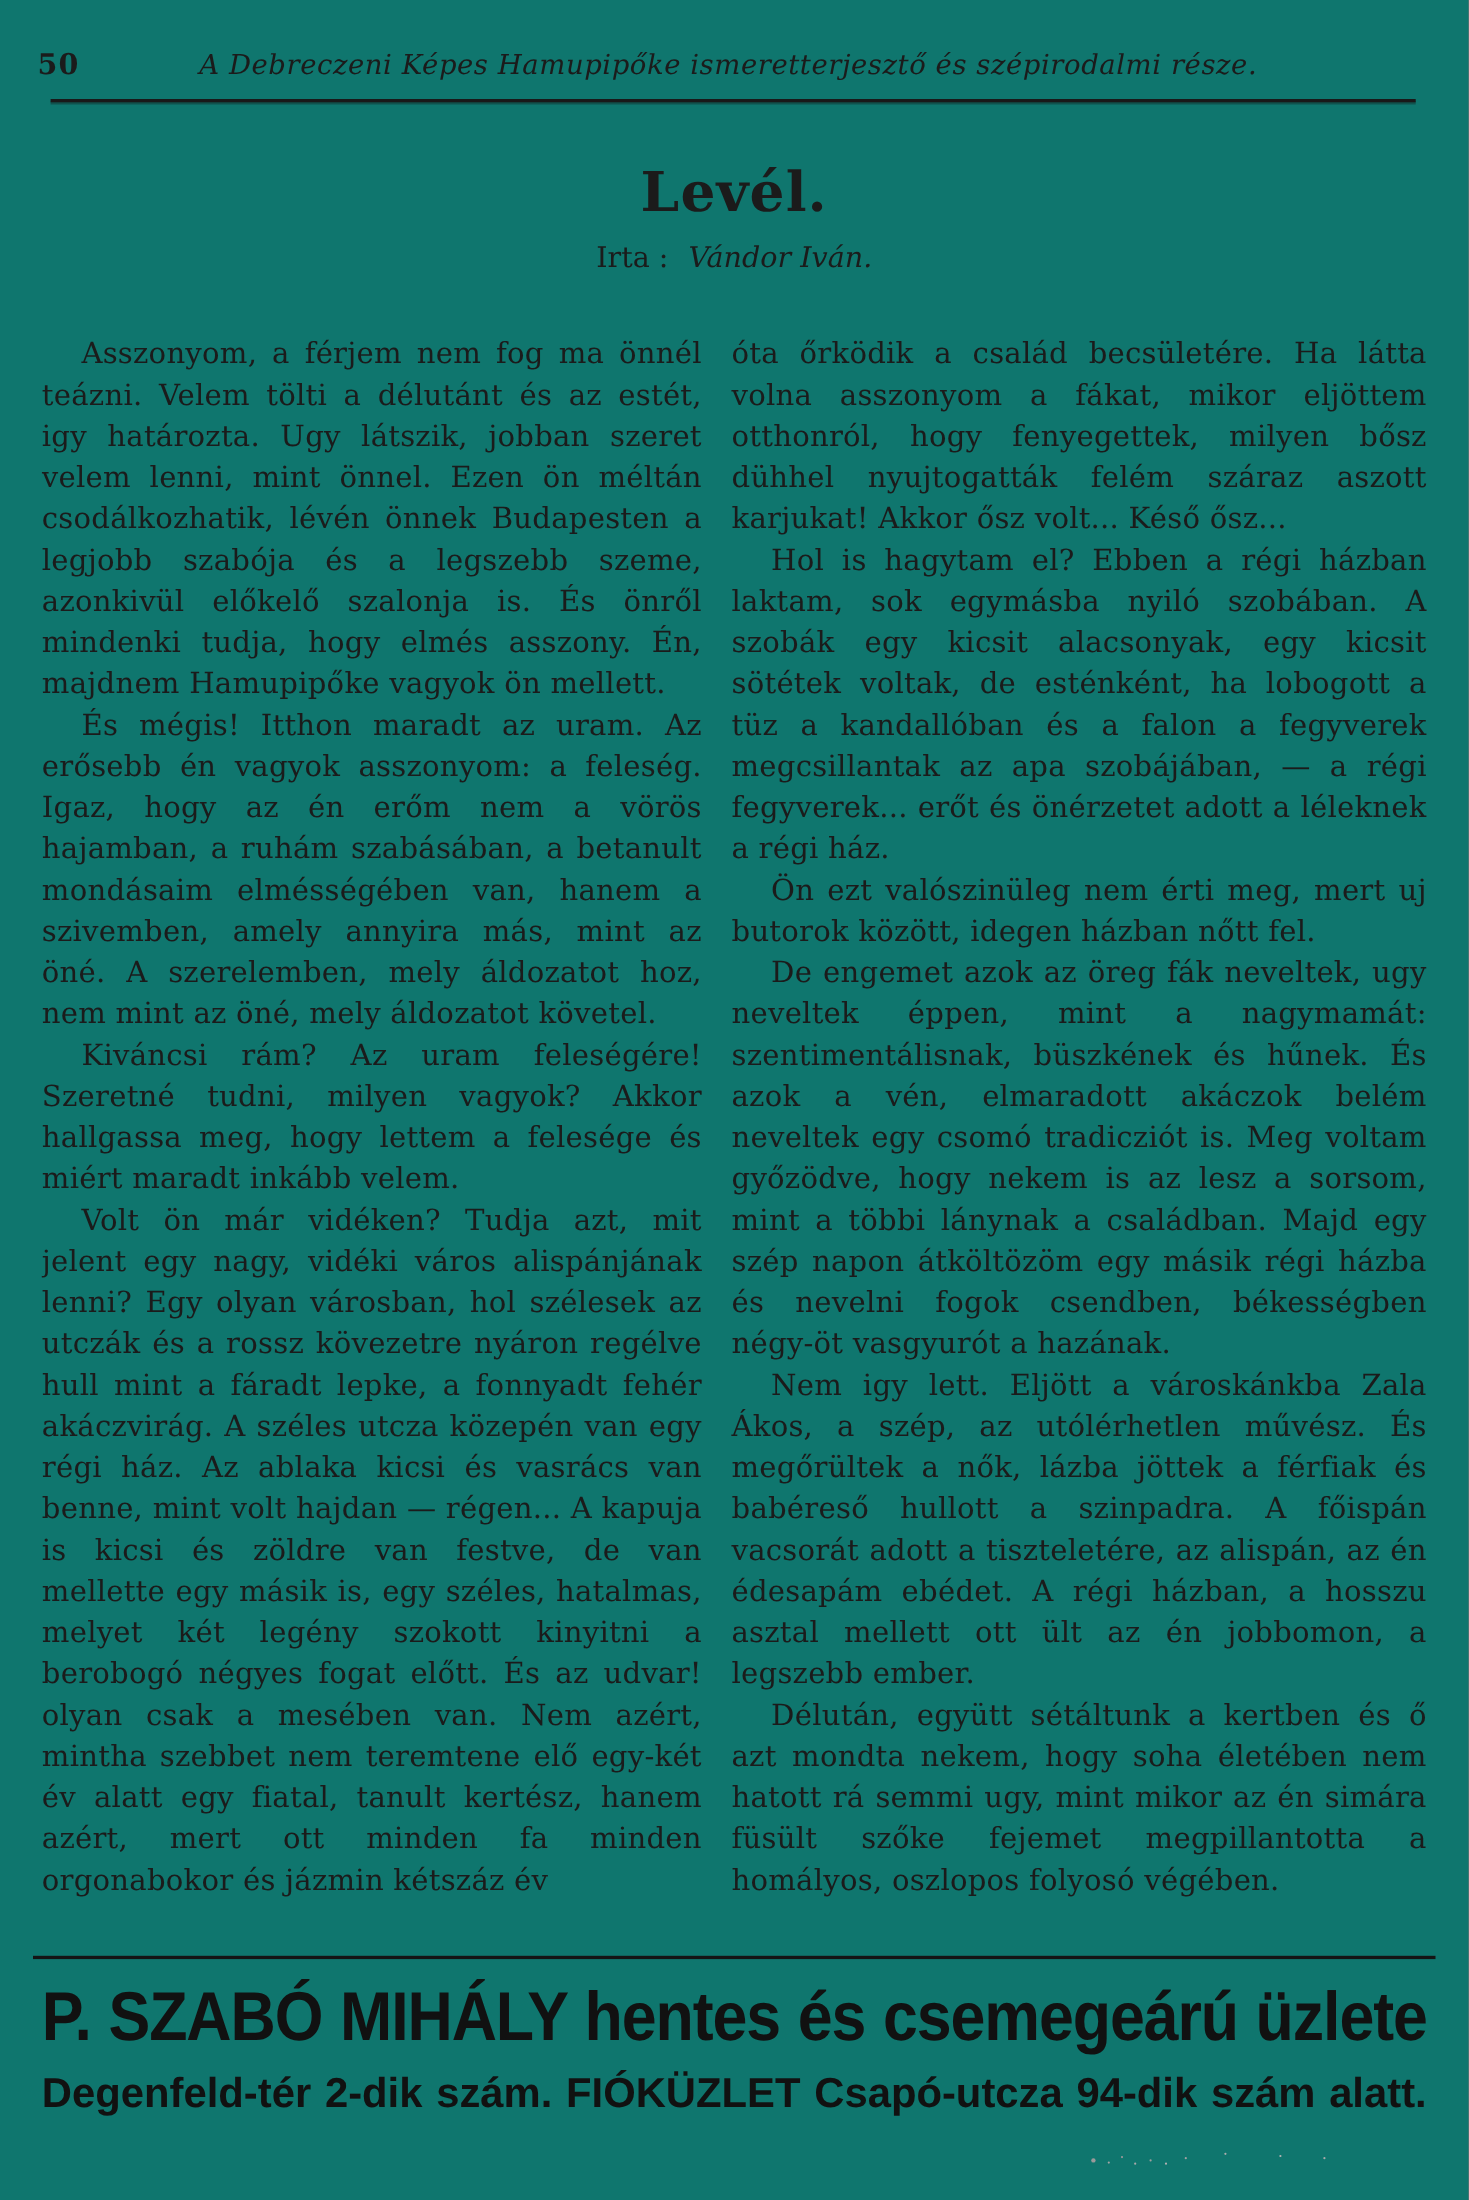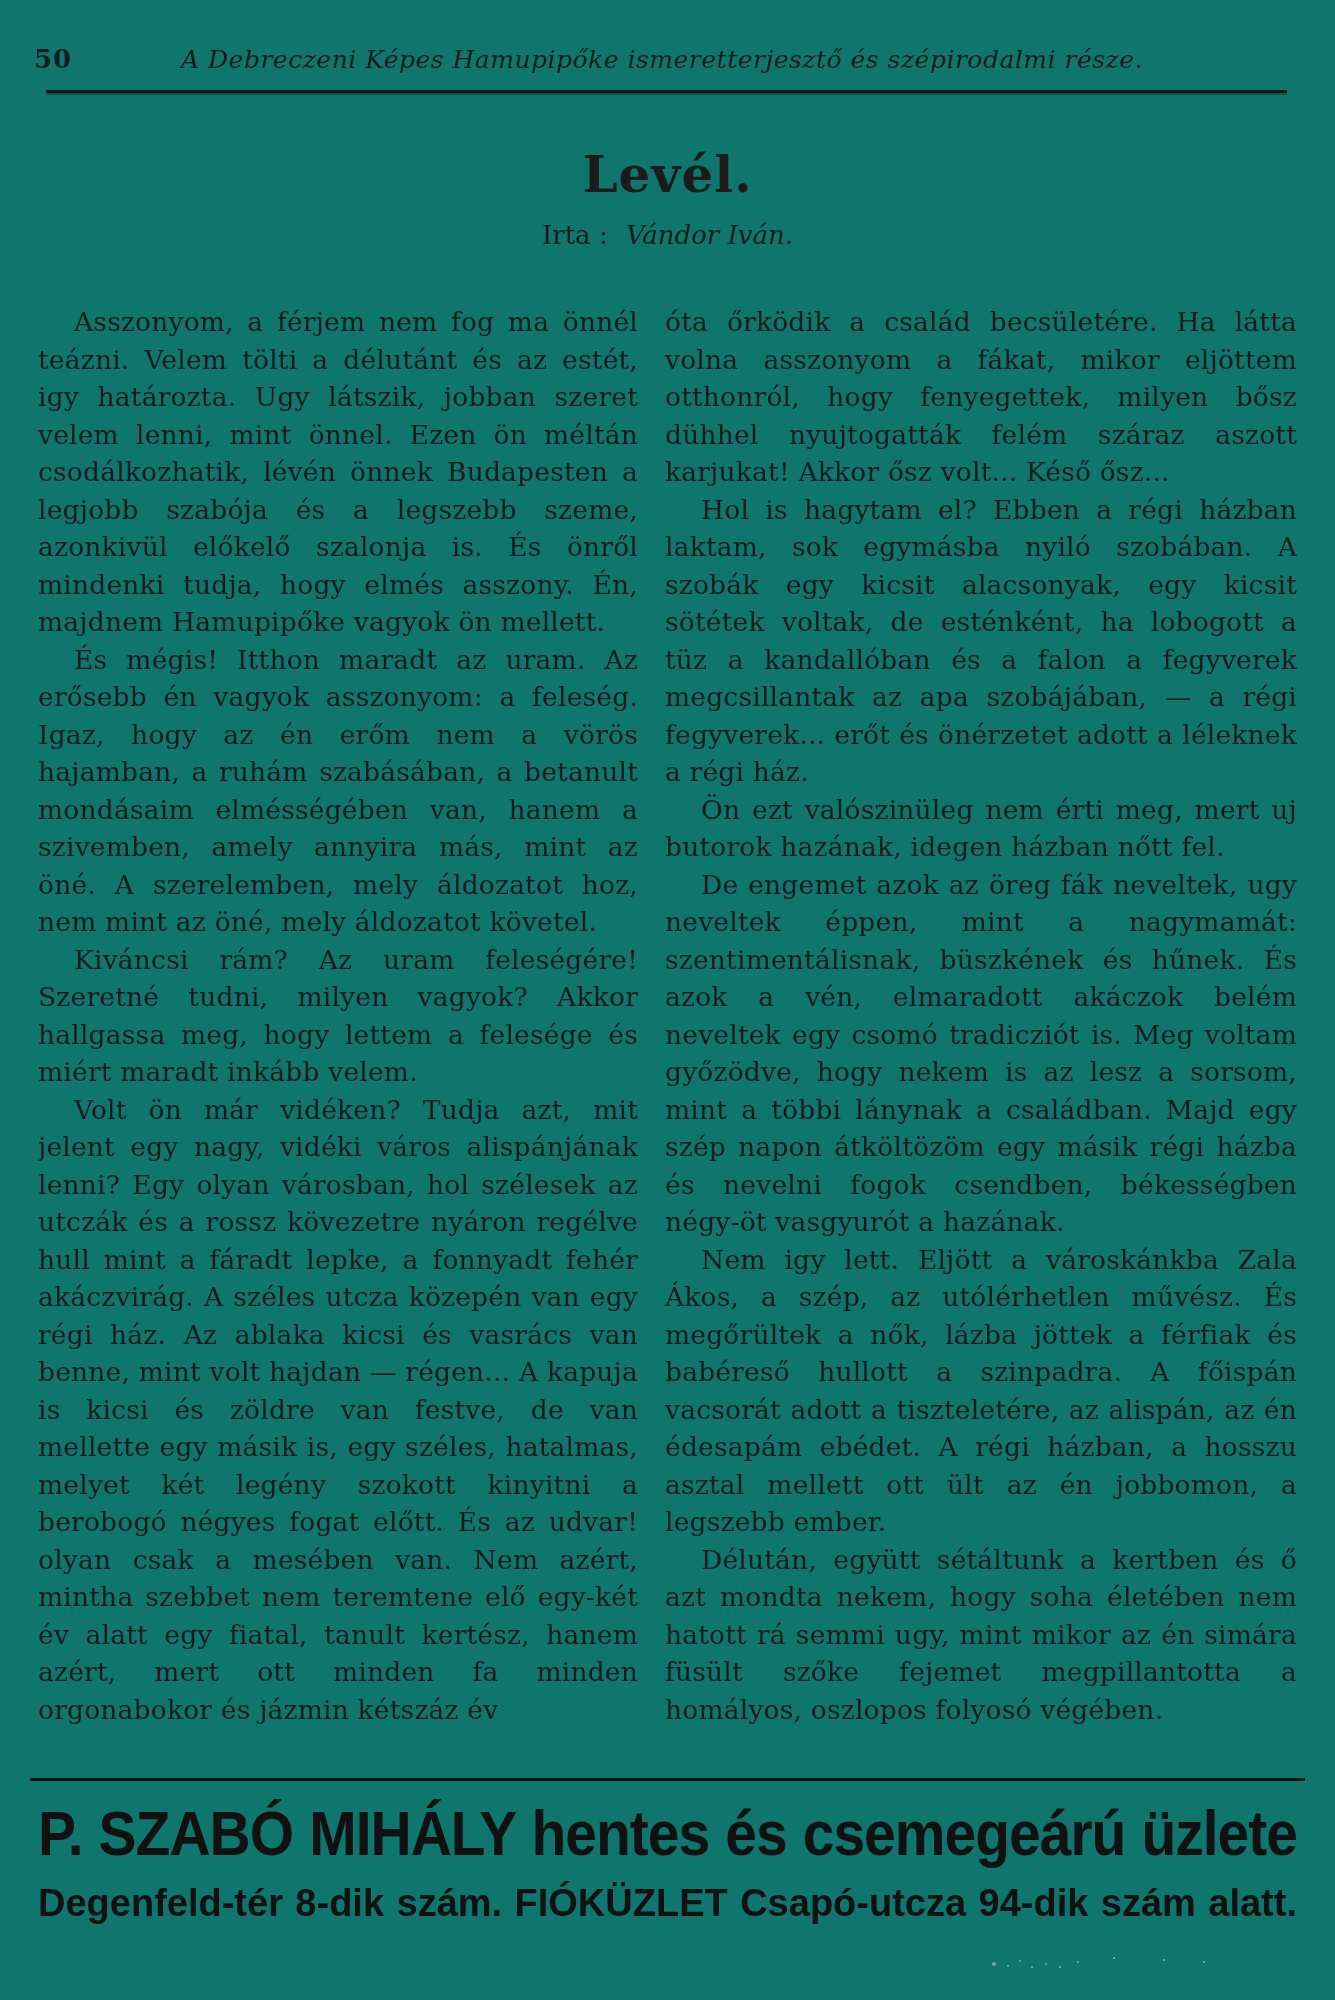--- a/index.html
+++ b/index.html
@@ -133,30 +133,30 @@
       <p>És mégis! Itthon maradt az uram. Az erősebb én vagyok asszonyom: a feleség. Igaz, hogy az én erőm nem a vörös hajamban, a ruhám szabásában, a betanult mondásaim elmésségében van, hanem a szivemben, amely annyira más, mint az öné. A szerelemben, mely áldozatot hoz, nem mint az öné, mely áldozatot követel.</p>
       <p>Kiváncsi rám? Az uram feleségére! Szeretné tudni, milyen vagyok? Akkor hallgassa meg, hogy lettem a felesége és miért maradt inkább velem.</p>
       <p>Volt ön már vidéken? Tudja azt, mit jelent egy nagy, vidéki város alispánjának lenni? Egy olyan városban, hol szélesek az utczák és a rossz kövezetre nyáron regélve hull mint a fáradt lepke, a fonnyadt fehér akáczvirág. A széles utcza közepén van egy régi ház. Az ablaka kicsi és vasrács van benne, mint volt hajdan — régen... A kapuja is kicsi és zöldre van festve, de van mellette egy másik is, egy széles, hatalmas, melyet két legény szokott kinyitni a berobogó négyes fogat előtt. És az udvar! olyan csak a mesében van. Nem azért, mintha szebbet nem teremtene elő egy-két év alatt egy fiatal, tanult kertész, hanem azért, mert ott minden fa minden orgonabokor és jázmin kétszáz év</p>
     </div>
 
     <div class="col-divider"></div>
 
     <div class="col col-right">
       <p class="no-indent">óta őrködik a család becsületére. Ha látta volna asszonyom a fákat, mikor eljöttem otthonról, hogy fenyegettek, milyen bősz dühhel nyujtogatták felém száraz aszott karjukat! Akkor ősz volt... Késő ősz...</p>
       <p>Hol is hagytam el? Ebben a régi házban laktam, sok egymásba nyiló szobában. A szobák egy kicsit alacsonyak, egy kicsit sötétek voltak, de esténként, ha lobogott a tüz a kandallóban és a falon a fegyverek megcsillantak az apa szobájában, — a régi fegyverek... erőt és önérzetet adott a léleknek a régi ház.</p>
-      <p>Ön ezt valószinüleg nem érti meg, mert uj butorok hazának, idegen házban nőtt fel.</p>
+      <p>Ön ezt valószinüleg nem érti meg, mert uj butorok között, idegen házban nőtt fel.</p>
       <p>De engemet azok az öreg fák neveltek, ugy neveltek éppen, mint a nagymamát: szentimentálisnak, büszkének és hűnek. És azok a vén, elmaradott akáczok belém neveltek egy csomó tradicziót is. Meg voltam győzödve, hogy nekem is az lesz a sorsom, mint a többi lánynak a családban. Majd egy szép napon átköltözöm egy másik régi házba és nevelni fogok csendben, békességben négy-öt vasgyurót a hazának.</p>
       <p>Nem igy lett. Eljött a városkánkba Zala Ákos, a szép, az utólérhetlen művész. És megőrültek a nők, lázba jöttek a férfiak és babéreső hullott a szinpadra. A főispán vacsorát adott a tiszteletére, az alispán, az én édesapám ebédet. A régi házban, a hosszu asztal mellett ott ült az én jobbomon, a legszebb ember.</p>
       <p>Délután, együtt sétáltunk a kertben és ő azt mondta nekem, hogy soha életében nem hatott rá semmi ugy, mint mikor az én simára füsült szőke fejemet megpillantotta a homályos, oszlopos folyosó végében.</p>
     </div>
 
   </div>
 
   <div class="bottom-rule"></div>
 
   <div class="advert">
     <div class="ad-line1">P. SZABÓ MIHÁLY hentes és csemegeárú üzlete</div>
-    <div class="ad-line2">Degenfeld-tér 8-dik szám. FIÓKÜZLET Csapó-utcza 94-dik szám alatt.</div>
+    <div class="ad-line2">Degenfeld-tér 2-dik szám. FIÓKÜZLET Csapó-utcza 94-dik szám alatt.</div>
   </div>
 
   <div class="scan-noise"></div>
 
 </div>
 
 </body></html>

